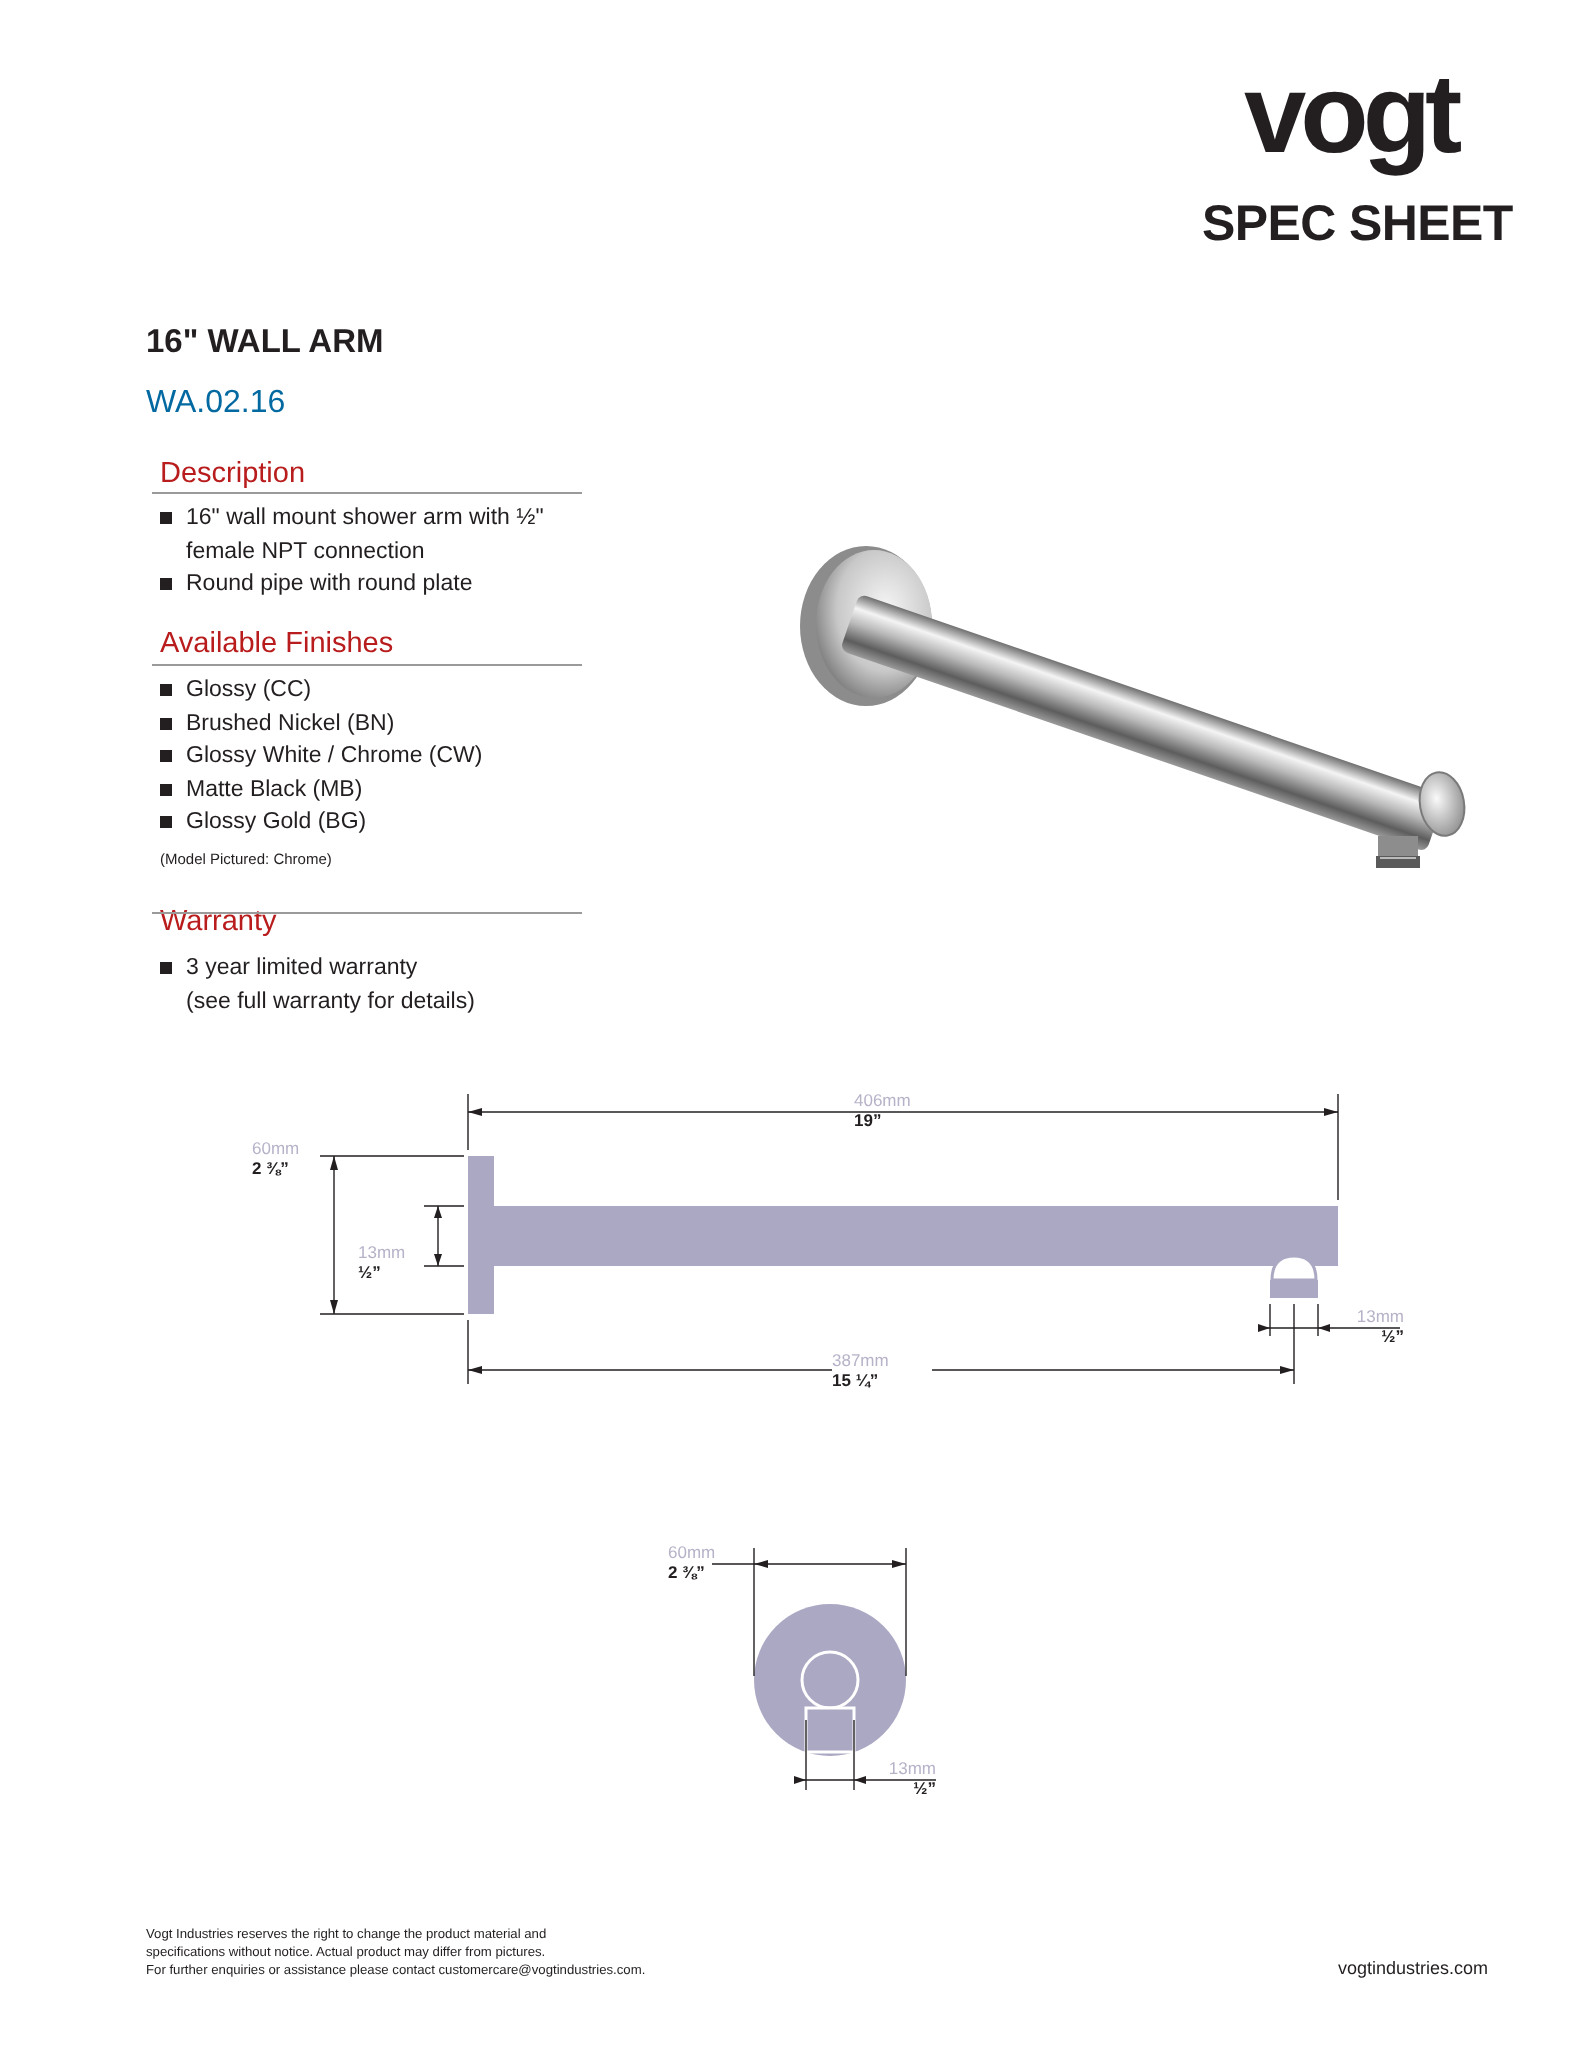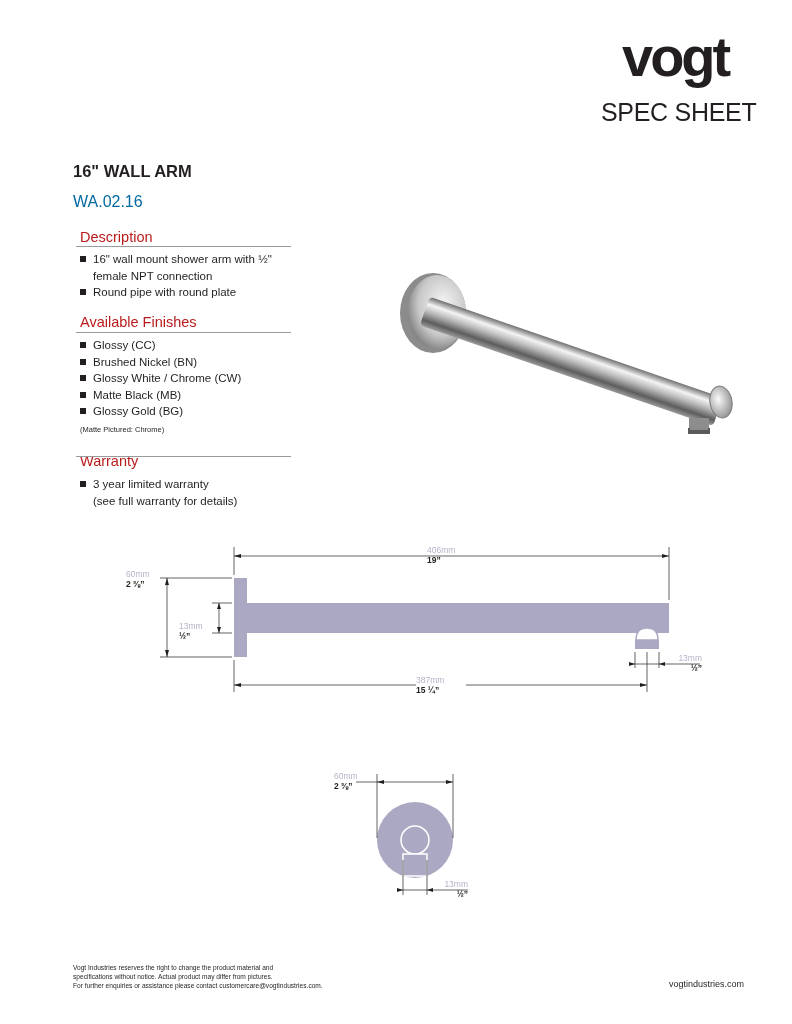--- a/index.html
+++ b/index.html
@@ -1,20 +1,20 @@
 <!DOCTYPE html>
 <html><head>
 <meta charset="utf-8">
 <style>
   * { margin: 0; padding: 0; box-sizing: border-box; }
   html, body { width: 792px; height: 1024px; background: #ffffff; }
   body { position: relative; font-family: "Liberation Sans", "DejaVu Sans", sans-serif; color: #231f20; overflow: hidden; }
 
   .logo { position: absolute; left: 622px; top: 30px; width: 136px; height: 64px; }
-  .spec-title { position: absolute; left: 601px; top: 98px; font-size: 25px; font-weight: normal; letter-spacing: -0.3px; color: #231f20; }
+  .spec-title { position: absolute; left: 601px; top: 98px; font-size: 25px; font-weight: bold; letter-spacing: -0.3px; color: #231f20; }
 
   .product-name { position: absolute; left: 73px; top: 162px; font-size: 16.5px; font-weight: bold; color: #231f20; }
   .product-code { position: absolute; left: 73px; top: 193px; font-size: 16px; color: #0369a1; }
 
   .section-head { position: absolute; left: 80px; font-size: 14.5px; color: #b91c1c; }
   .section-rule { position: absolute; left: 76px; width: 215px; height: 1px; background: #9a9a9a; }
 
   .bullets { position: absolute; left: 80px; list-style: none; font-size: 11.5px; color: #231f20; }
   .bullets li { position: relative; padding-left: 13px; line-height: 16.5px; }
   .bullets li .sq { position: absolute; left: 0; top: 5px; width: 6px; height: 6px; background: #231f20; }
@@ -60,21 +60,21 @@
 
 <div class="section-head" style="top:314px">Available Finishes</div>
 <div class="section-rule" style="top:332px"></div>
 <ul class="bullets" style="top:337px">
   <li><span class="sq"></span><span>Glossy (CC)</span></li>
   <li><span class="sq"></span><span>Brushed Nickel (BN)</span></li>
   <li><span class="sq"></span><span>Glossy White / Chrome (CW)</span></li>
   <li><span class="sq"></span><span>Matte Black (MB)</span></li>
   <li><span class="sq"></span><span>Glossy Gold (BG)</span></li>
 </ul>
-<div class="note">(Matte Pictured: Chrome)</div>
+<div class="note">(Model Pictured: Chrome)</div>
 
 <div class="section-head" style="top:453px">Warranty</div>
 <div class="section-rule" style="top:456px"></div>
 <ul class="bullets" style="top:476px">
   <li>
     <span class="sq"></span>
     <span>3 year limited warranty</span>
     <span class="cont">(see full warranty for details)</span>
   </li>
 </ul>

